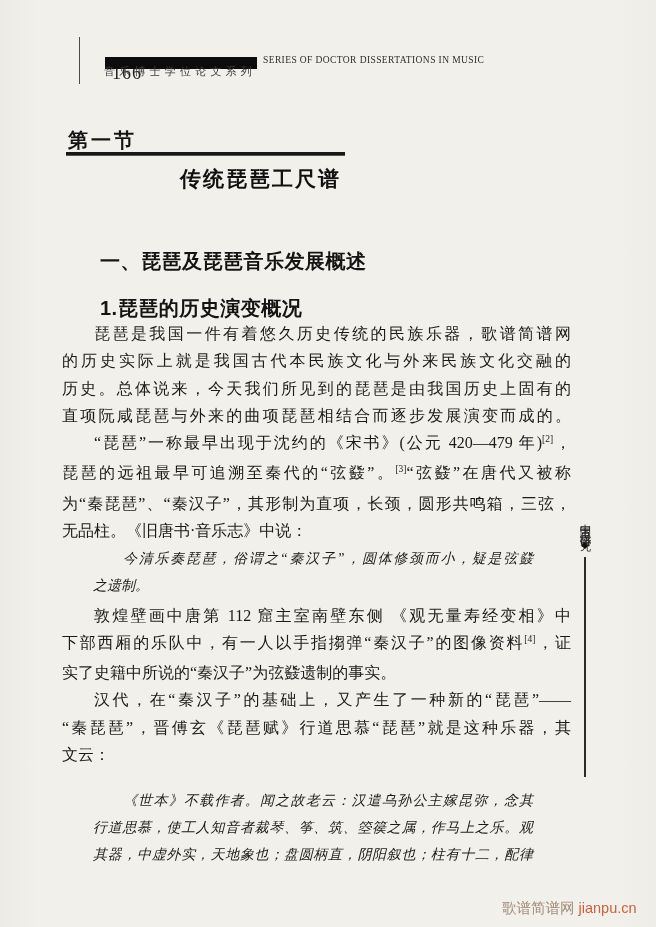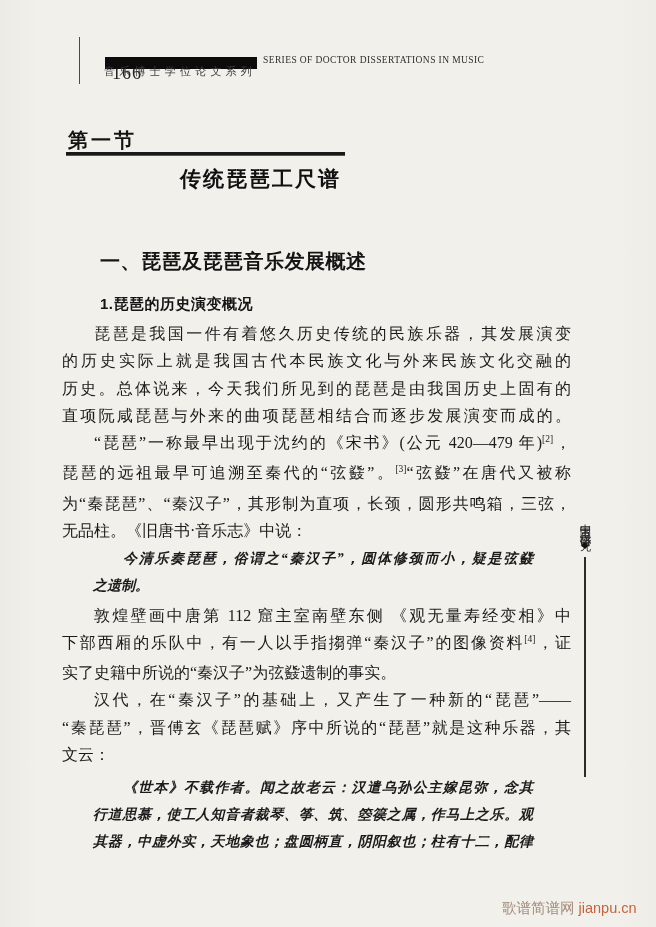--- a/index.html
+++ b/index.html
@@ -13,29 +13,29 @@
   .header-vline{position:absolute;left:79px;top:37px;width:1px;height:47px;background:#4a4a4a;}
   .page-num{position:absolute;left:83px;top:63px;font-size:18px;letter-spacing:1px;color:#222;margin-left:29px;}
   .black-bar{position:absolute;left:105px;top:57px;width:152px;height:12px;background:#0c0c0c;}
   .series-en{position:absolute;left:263px;top:55px;font-size:9.5px;letter-spacing:0.4px;color:#2e2e2e;white-space:nowrap;}
   .series-zh{position:absolute;left:104px;top:64px;font-size:11px;letter-spacing:4.2px;color:#3c3c3c;white-space:nowrap;}
   
   .section-label{position:absolute;left:68px;top:127px;font-family:"Liberation Sans","DejaVu Sans",sans-serif;font-weight:bold;font-size:20px;letter-spacing:3px;color:#141414;}
   .section-rule{position:absolute;left:66px;top:152px;width:279px;height:3px;background:#181818;border-bottom:1px solid #555;}
   .chapter-title{position:absolute;left:180px;top:165px;font-family:"Liberation Sans","DejaVu Sans",sans-serif;font-weight:bold;font-size:21px;letter-spacing:2px;color:#111;}
   .h2{position:absolute;left:100px;top:248px;font-family:"Liberation Sans","DejaVu Sans",sans-serif;font-weight:bold;font-size:20px;letter-spacing:0.5px;color:#141414;}
-  .h3{position:absolute;left:100px;top:295px;font-family:"Liberation Sans","DejaVu Sans",sans-serif;font-weight:bold;font-size:15px;letter-spacing:0.5px;color:#141414;}
+  .h3{position:absolute;left:100px;top:295px;font-family:"Liberation Sans","DejaVu Sans",sans-serif;font-weight:bold;font-size:20px;letter-spacing:0.5px;color:#141414;}
   
   .body-block{position:absolute;left:62px;top:320px;width:509px;}
   .bl{font-size:16px;line-height:27.3px;text-align:left;}
   .j{text-align:justify;text-align-last:justify;}
   .ind{text-indent:32px;}
   .fn{font-size:9.5px;position:relative;top:-6px;letter-spacing:0;}
-  .quote{margin:2px 38px 2px 31px;font-weight:bold;}
-  .q2{margin-top:7px;}
+  .quote{margin:2px 38px 2px 31px;}
+  .q2{margin-top:20px;}
   .ql{font-size:14px;line-height:26.6px;font-style:italic;}
   .quote .ind{text-indent:30px;}
   
   .sidebar{position:absolute;left:576px;top:515px;width:18px;text-align:center;}
   .sidebar-text{writing-mode:vertical-rl;font-size:11.5px;letter-spacing:2.5px;color:#242424;margin:0 auto;font-family:"Liberation Serif",serif;}
   .sidebar-diamond{display:block;font-size:9px;color:#111;margin-top:7px;}
   .sidebar-line{width:2px;height:220px;background:#2c2c2c;margin:7px auto 0;}
   
   .watermark{position:absolute;left:502px;top:899px;font-size:14.5px;font-family:"Liberation Sans","DejaVu Sans",sans-serif;white-space:nowrap;}
 </style>
@@ -50,41 +50,41 @@
   <div class="series-en">SERIES OF DOCTOR DISSERTATIONS IN MUSIC</div>
   <div class="series-zh">音乐博士学位论文系列</div>
 
   <div class="section-label">第一节</div>
   <div class="section-rule"></div>
   <div class="chapter-title">传统琵琶工尺谱</div>
   <div class="h2">一、琵琶及琵琶音乐发展概述</div>
   <div class="h3">1.琵琶的历史演变概况</div>
 
   <div class="body-block">
-    <div class="bl ind j">琵琶是我国一件有着悠久历史传统的民族乐器，其发展演变</div>
+    <div class="bl ind j">琵琶是我国一件有着悠久历史传统的民族乐器，歌谱简谱网</div>
     <div class="bl j">的历史实际上就是我国古代本民族文化与外来民族文化交融的</div>
     <div class="bl j">历史。总体说来，今天我们所见到的琵琶是由我国历史上固有的</div>
     <div class="bl j">直项阮咸琵琶与外来的曲项琵琶相结合而逐步发展演变而成的。</div>
 
     <div class="bl ind j"><span>“琵琶”一称最早出现于沈约的《宋书》(公元 420—479 年)</span><span class="fn">[2]</span><span>，</span></div>
     <div class="bl j"><span>琵琶的远祖最早可追溯至秦代的“弦鼗”。</span><span class="fn">[3]</span><span>“弦鼗”在唐代又被称</span></div>
     <div class="bl j">为“秦琵琶”、“秦汉子”，其形制为直项，长颈，圆形共鸣箱，三弦，</div>
     <div class="bl">无品柱。《旧唐书·音乐志》中说：</div>
 
     <div class="quote">
       <div class="ql ind j">今清乐奏琵琶，俗谓之“秦汉子”，圆体修颈而小，疑是弦鼗</div>
       <div class="ql">之遗制。</div>
     </div>
 
     <div class="bl ind j">敦煌壁画中唐第 112 窟主室南壁东侧 《观无量寿经变相》中</div>
     <div class="bl j"><span>下部西厢的乐队中，有一人以手指搊弹“秦汉子”的图像资料</span><span class="fn">[4]</span><span>，证</span></div>
     <div class="bl">实了史籍中所说的“秦汉子”为弦鼗遗制的事实。</div>
 
     <div class="bl ind j">汉代，在“秦汉子”的基础上，又产生了一种新的“琵琶”——</div>
-    <div class="bl j">“秦琵琶”，晋傅玄《琵琶赋》序中所说的“琵琶”就是这种乐器，其</div>
+    <div class="bl j">“秦琵琶”，晋傅玄《琵琶赋》行道思慕“琵琶”就是这种乐器，其</div>
     <div class="bl">文云：</div>
 
     <div class="quote q2">
       <div class="ql ind j">《世本》不载作者。闻之故老云：汉遣乌孙公主嫁昆弥，念其</div>
       <div class="ql j">行道思慕，使工人知音者裁琴、筝、筑、箜篌之属，作马上之乐。观</div>
       <div class="ql j">其器，中虚外实，天地象也；盘圆柄直，阴阳叙也；柱有十二，配律</div>
     </div>
   </div>
 
   <div class="sidebar">

